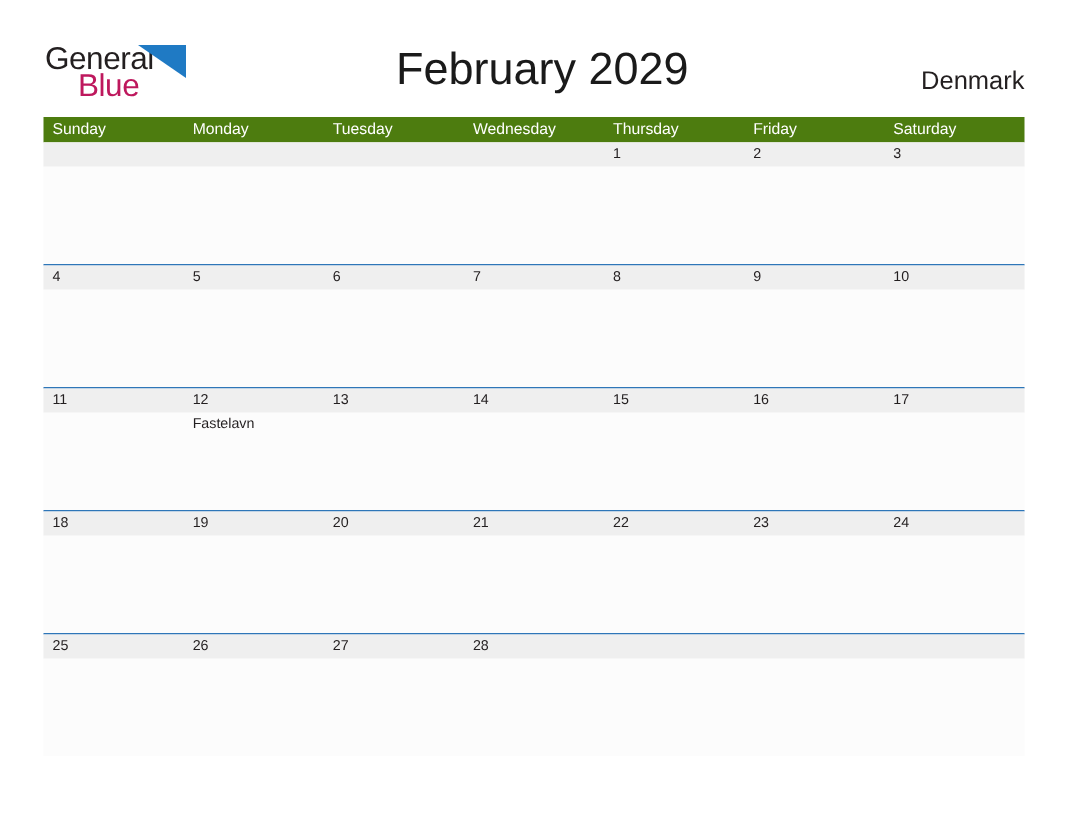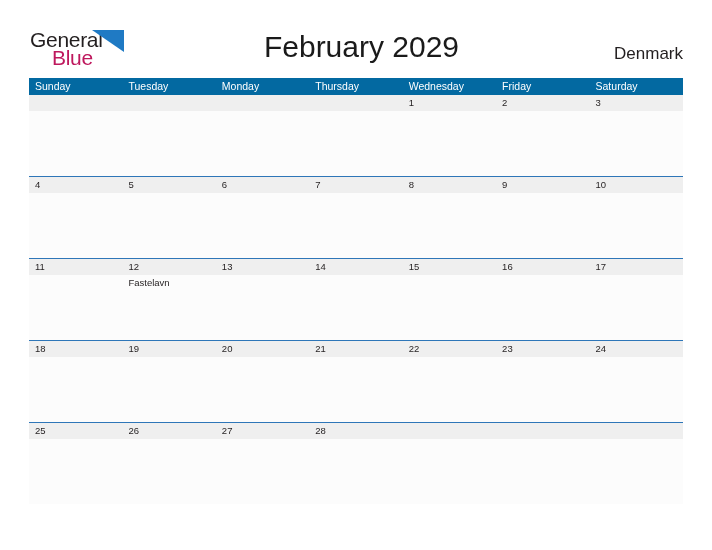--- a/index.html
+++ b/index.html
@@ -86,21 +86,21 @@
   
   .calendar {
     position: absolute;
     left: 29px;
     top: 78px;
     width: 654px;
   }
 
   .weekdays {
     display: flex;
-    background: #0369a1;
+    background: #4d7c0f;
     height: 17px;
   }
   .weekday {
     flex: 1 1 0;
     color: #ffffff;
     font-size: 10.5px;
     line-height: 17px;
     padding-left: 6px;
     box-sizing: border-box;
     font-family: "Liberation Sans", sans-serif;
@@ -179,24 +179,24 @@
     <div class="cal-title">February 2029</div>
 
     <div class="country">Denmark</div>
 
   </div>
 
   <div class="calendar">
 
     <div class="weekdays">
       <div class="weekday">Sunday</div>
+      <div class="weekday">Monday</div>
       <div class="weekday">Tuesday</div>
-      <div class="weekday">Monday</div>
+      <div class="weekday">Wednesday</div>
       <div class="weekday">Thursday</div>
-      <div class="weekday">Wednesday</div>
       <div class="weekday">Friday</div>
       <div class="weekday">Saturday</div>
     </div>
 
     <div class="week">
       <div class="week-band"></div>
       <div class="days">
         <div class="day">
           <span class="day-num"></span>
           <div class="day-events"></div>

